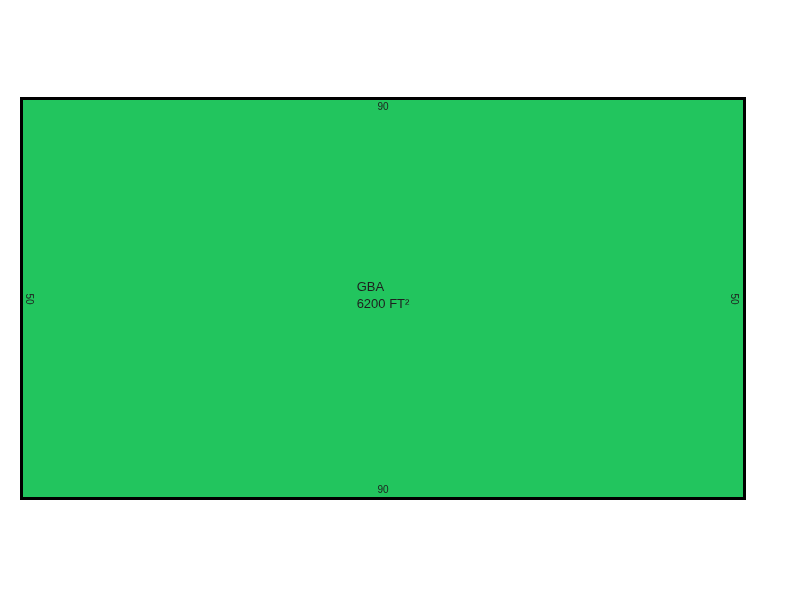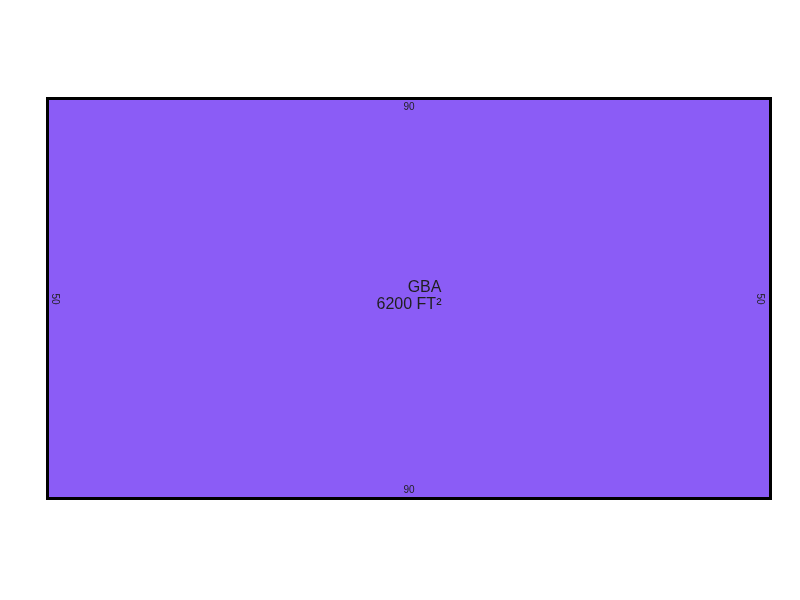--- a/index.html
+++ b/index.html
@@ -10,27 +10,27 @@
   }
   .canvas {
     position: relative;
     width: 800px;
     height: 600px;
     background: #ffffff;
     overflow: hidden;
   }
   .outline {
     position: absolute;
-    left: 46px;
+    left: 20px;
     top: 97px;
     width: 726px;
     height: 403px;
     border: 3px solid #000000;
     box-sizing: border-box;
-    background: #8b5cf6;
+    background: #22c55e;
   }
   .dim-label {
     position: absolute;
     font-size: 10px;
     line-height: 10px;
     color: #1f1f1f;
     white-space: nowrap;
     user-select: none;
   }
   .dim-top {
@@ -53,23 +53,23 @@
     right: 4px;
     top: 50%;
     transform: translateY(-50%);
     writing-mode: vertical-rl;
   }
   .area-block {
     position: absolute;
     left: 50%;
     top: calc(50% - 4px);
     transform: translate(-50%, -50%);
-    text-align: right;
+    text-align: left;
     color: #1f1f1f;
-    font-size: 16px;
+    font-size: 13px;
     line-height: 17px;
     white-space: nowrap;
   }
 </style>
 </head>
 <body>
 
 <div class="canvas">
   <div class="outline">
 

